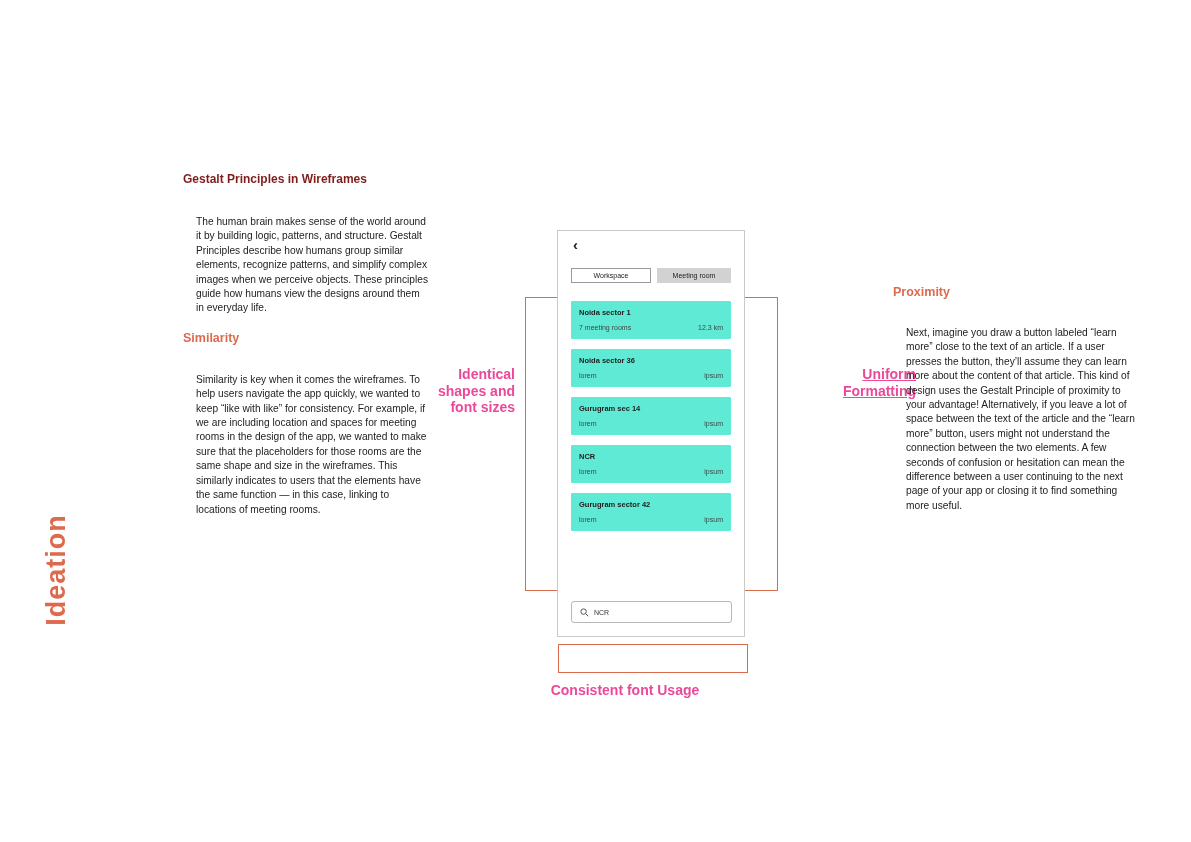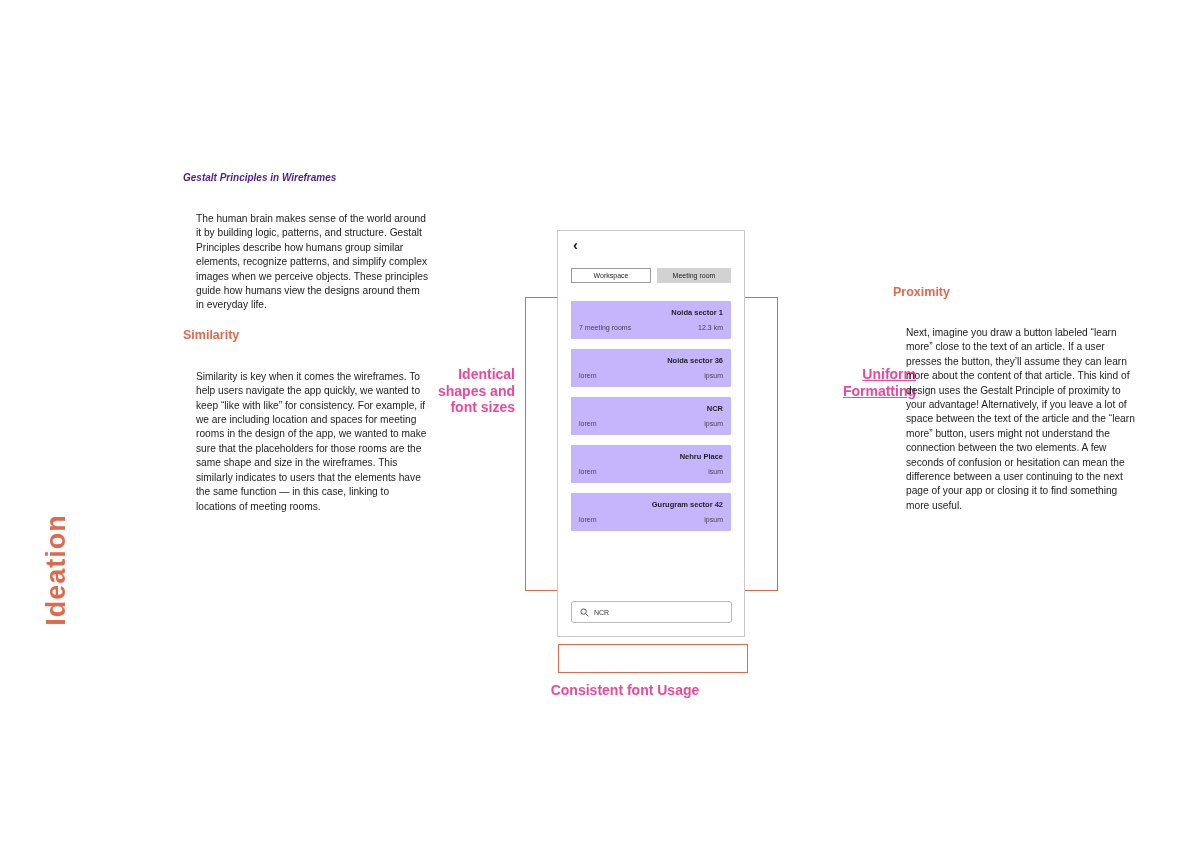--- a/index.html
+++ b/index.html
@@ -17,21 +17,21 @@
   
   .ideation {
     position:absolute; left:56px; top:570px;
     transform:translate(-50%,-50%) rotate(-90deg);
     font-size:27px; font-weight:bold; letter-spacing:1px;
     color:#DE6A4E; white-space:nowrap;
   }
 
   
   .left-col { position:absolute; left:183px; top:172px; width:260px; }
-  .left-col h1 { font-size:10px; font-weight:bold; color:#4c1d95; margin:0 0 29px 0;font-style:italic; }
+  .left-col h1 { font-size:12px; font-weight:bold; color:#7f1d1d; margin:0 0 29px 0; }
   .left-col p, .right-col p { font-size:10.2px; line-height:14.4px; margin:13px; color:#222222; }
   .p1 { margin-bottom:15px !important; }
   .p2 { margin-bottom:32px !important; }
   .sub-heading { font-size:12.5px; font-weight:bold; margin:0 0 28px 0; }
 
   
   .right-col { position:absolute; left:893px; top:285px; width:256px; }
   .right-col .sub-heading { margin-bottom:27px; }
 
   
@@ -60,22 +60,22 @@
   .tabs { position:absolute; left:13px; top:37px; display:flex; gap:6px; }
   .tab {
     font-size:7px; height:15px; line-height:14px; text-align:center;
     box-sizing:border-box; color:#222;
   }
   .tab-active   { width:80px; background:#ffffff; border:1px solid #9a9a9a; }
   .tab-inactive { width:74px; background:#d2d2d2; border:1px solid #d2d2d2; }
 
   .list { position:absolute; left:13px; top:70px; width:160px; }
   .card {
-    height:38px; background:#c4b5fd; margin-bottom:10px;
-    padding:7px 8px 0 8px; box-sizing:border-box; border-radius:1px;text-align:right;
+    height:38px; background:#5eead4; margin-bottom:10px;
+    padding:7px 8px 0 8px; box-sizing:border-box; border-radius:1px;
   }
   .card-title { font-size:7.5px; font-weight:bold; color:#1f1f1f; }
   .card-sub {
     display:flex; justify-content:space-between;
     font-size:7px; color:#454545; margin-top:7px;
   }
 
   .search {
     position:absolute; left:13px; top:370px; width:161px; height:22px;
     border:1px solid #b8b8b8; border-radius:3px; background:#ffffff;
@@ -125,31 +125,31 @@
         </div>
       </div>
       <div class="card">
         <div class="card-title">Noida sector 36</div>
         <div class="card-sub">
           <span>lorem</span>
           <span>ipsum</span>
         </div>
       </div>
       <div class="card">
-        <div class="card-title">NCR</div>
+        <div class="card-title">Gurugram sec 14</div>
         <div class="card-sub">
           <span>lorem</span>
           <span>ipsum</span>
         </div>
       </div>
       <div class="card">
-        <div class="card-title">Nehru Place</div>
+        <div class="card-title">NCR</div>
         <div class="card-sub">
           <span>lorem</span>
-          <span>isum</span>
+          <span>ipsum</span>
         </div>
       </div>
       <div class="card">
         <div class="card-title">Gurugram sector 42</div>
         <div class="card-sub">
           <span>lorem</span>
           <span>ipsum</span>
         </div>
       </div>
     </div>

